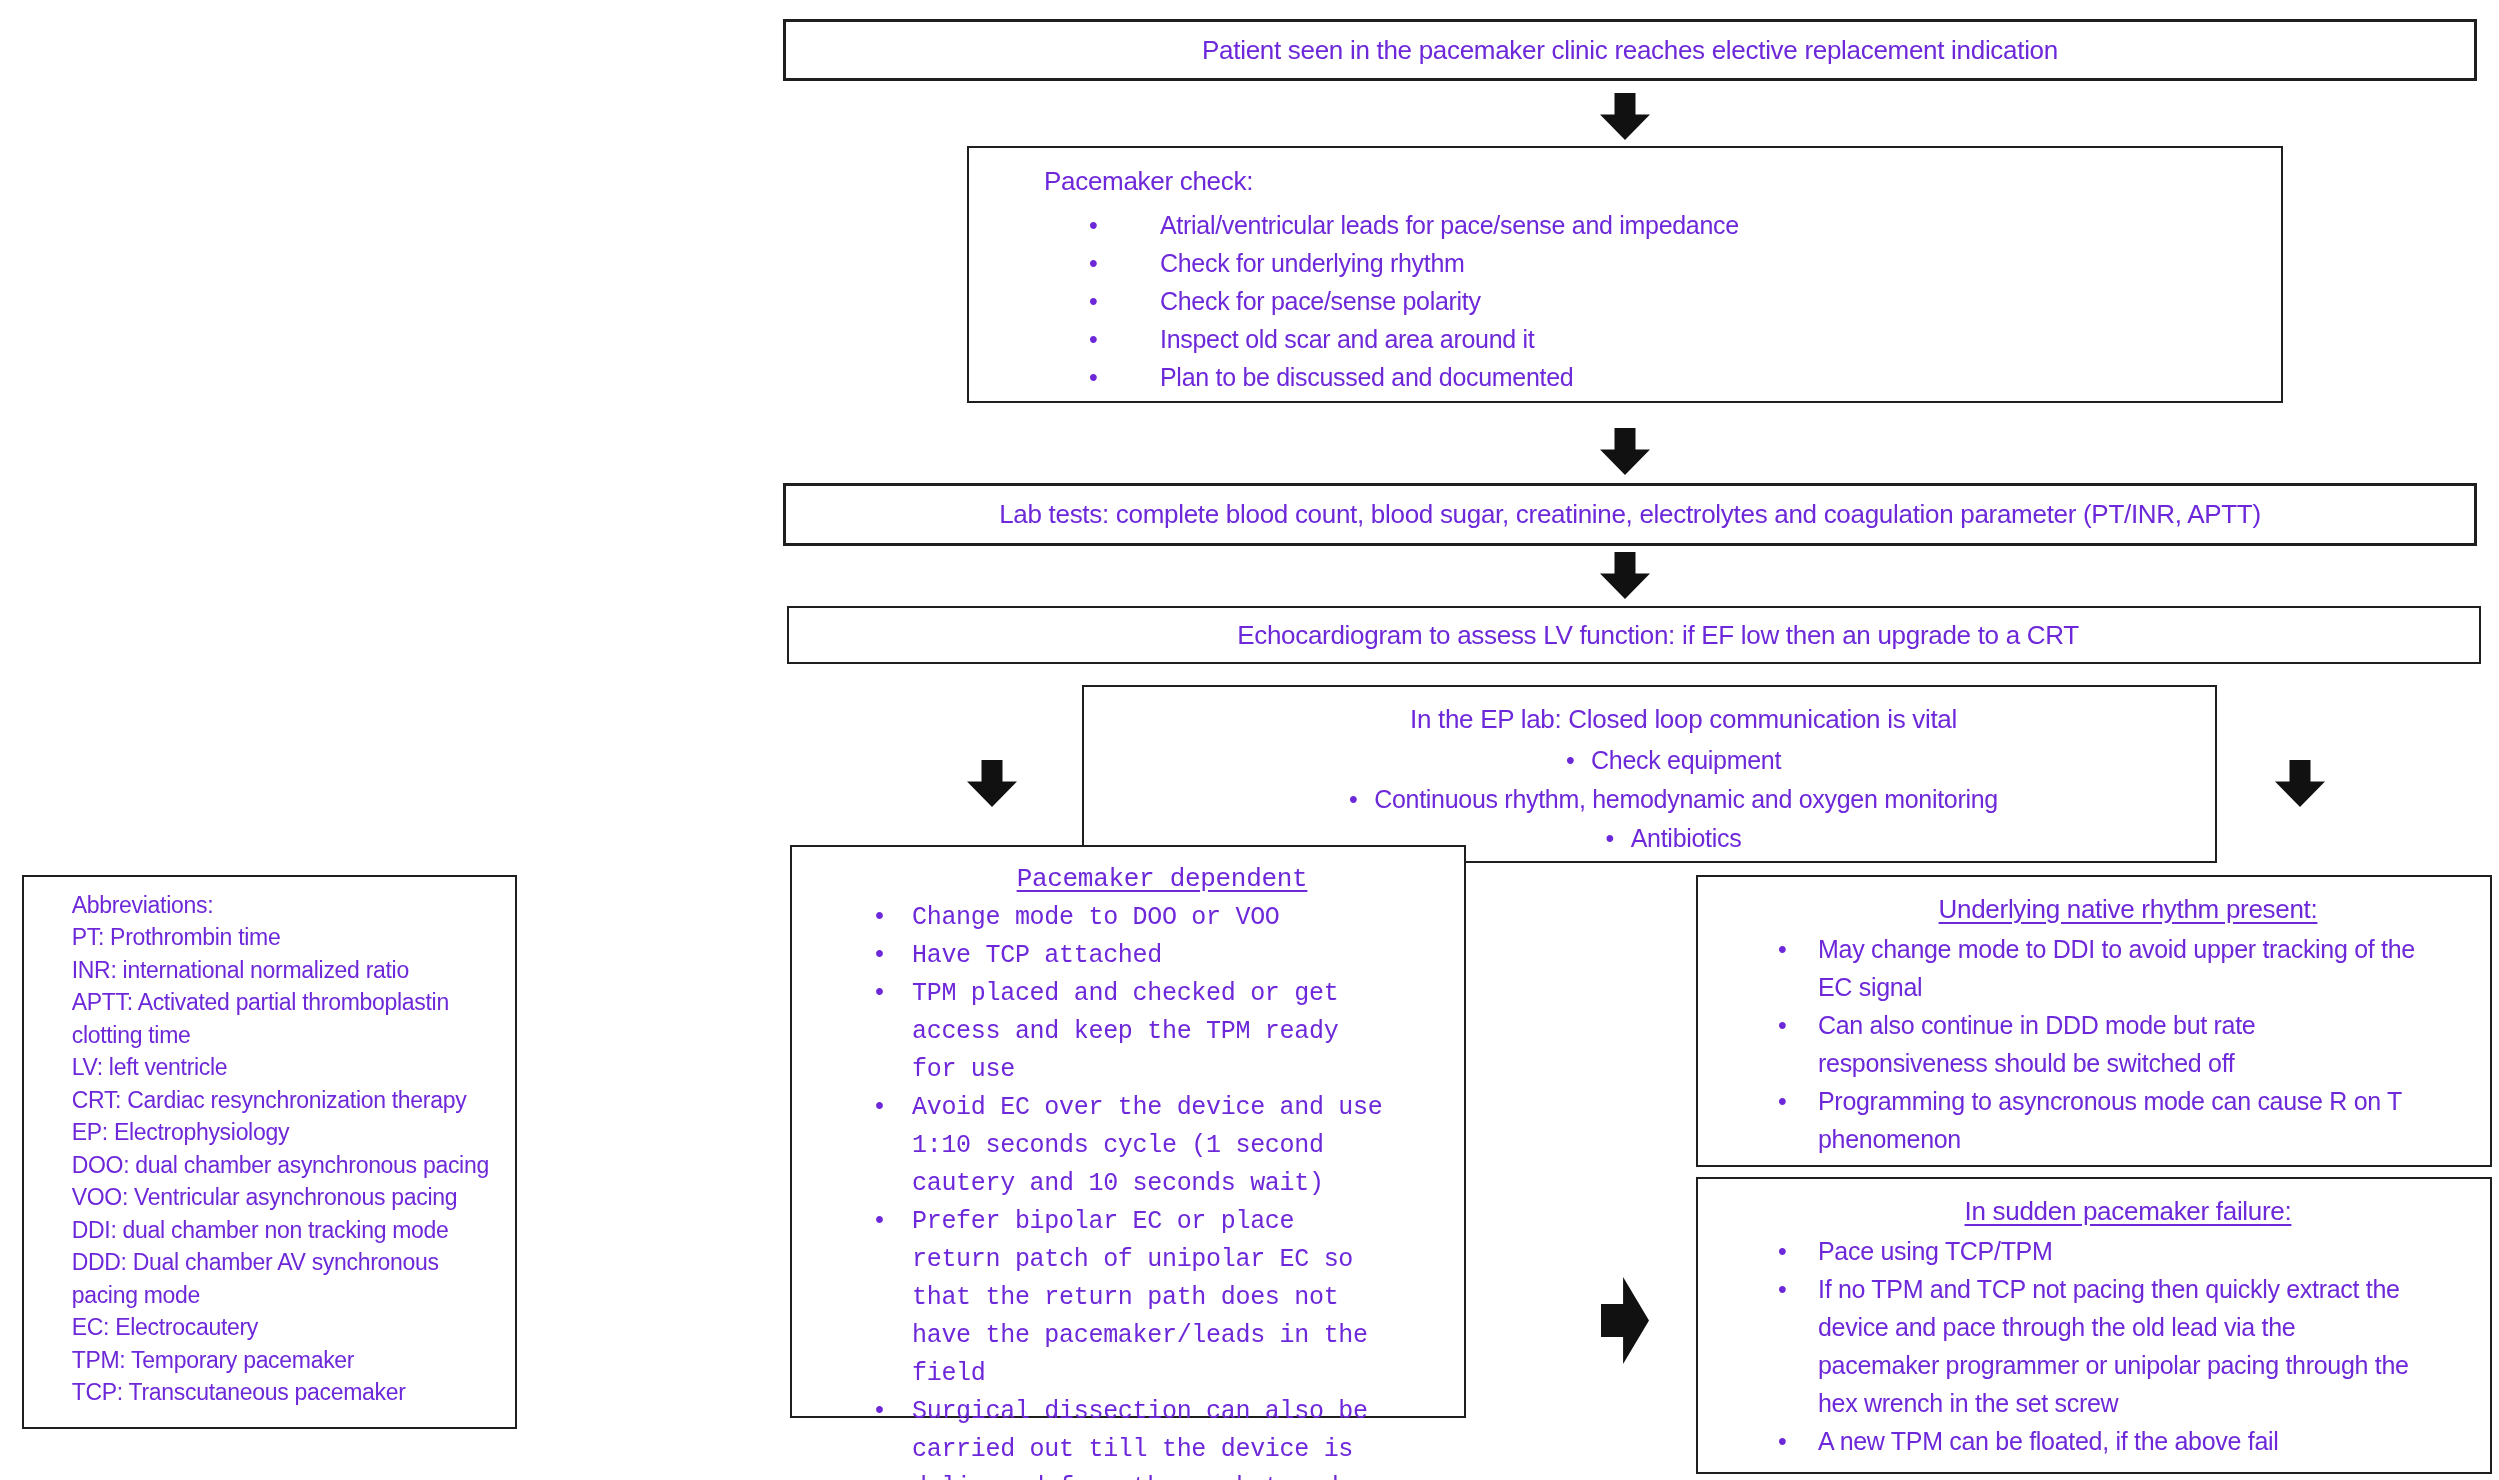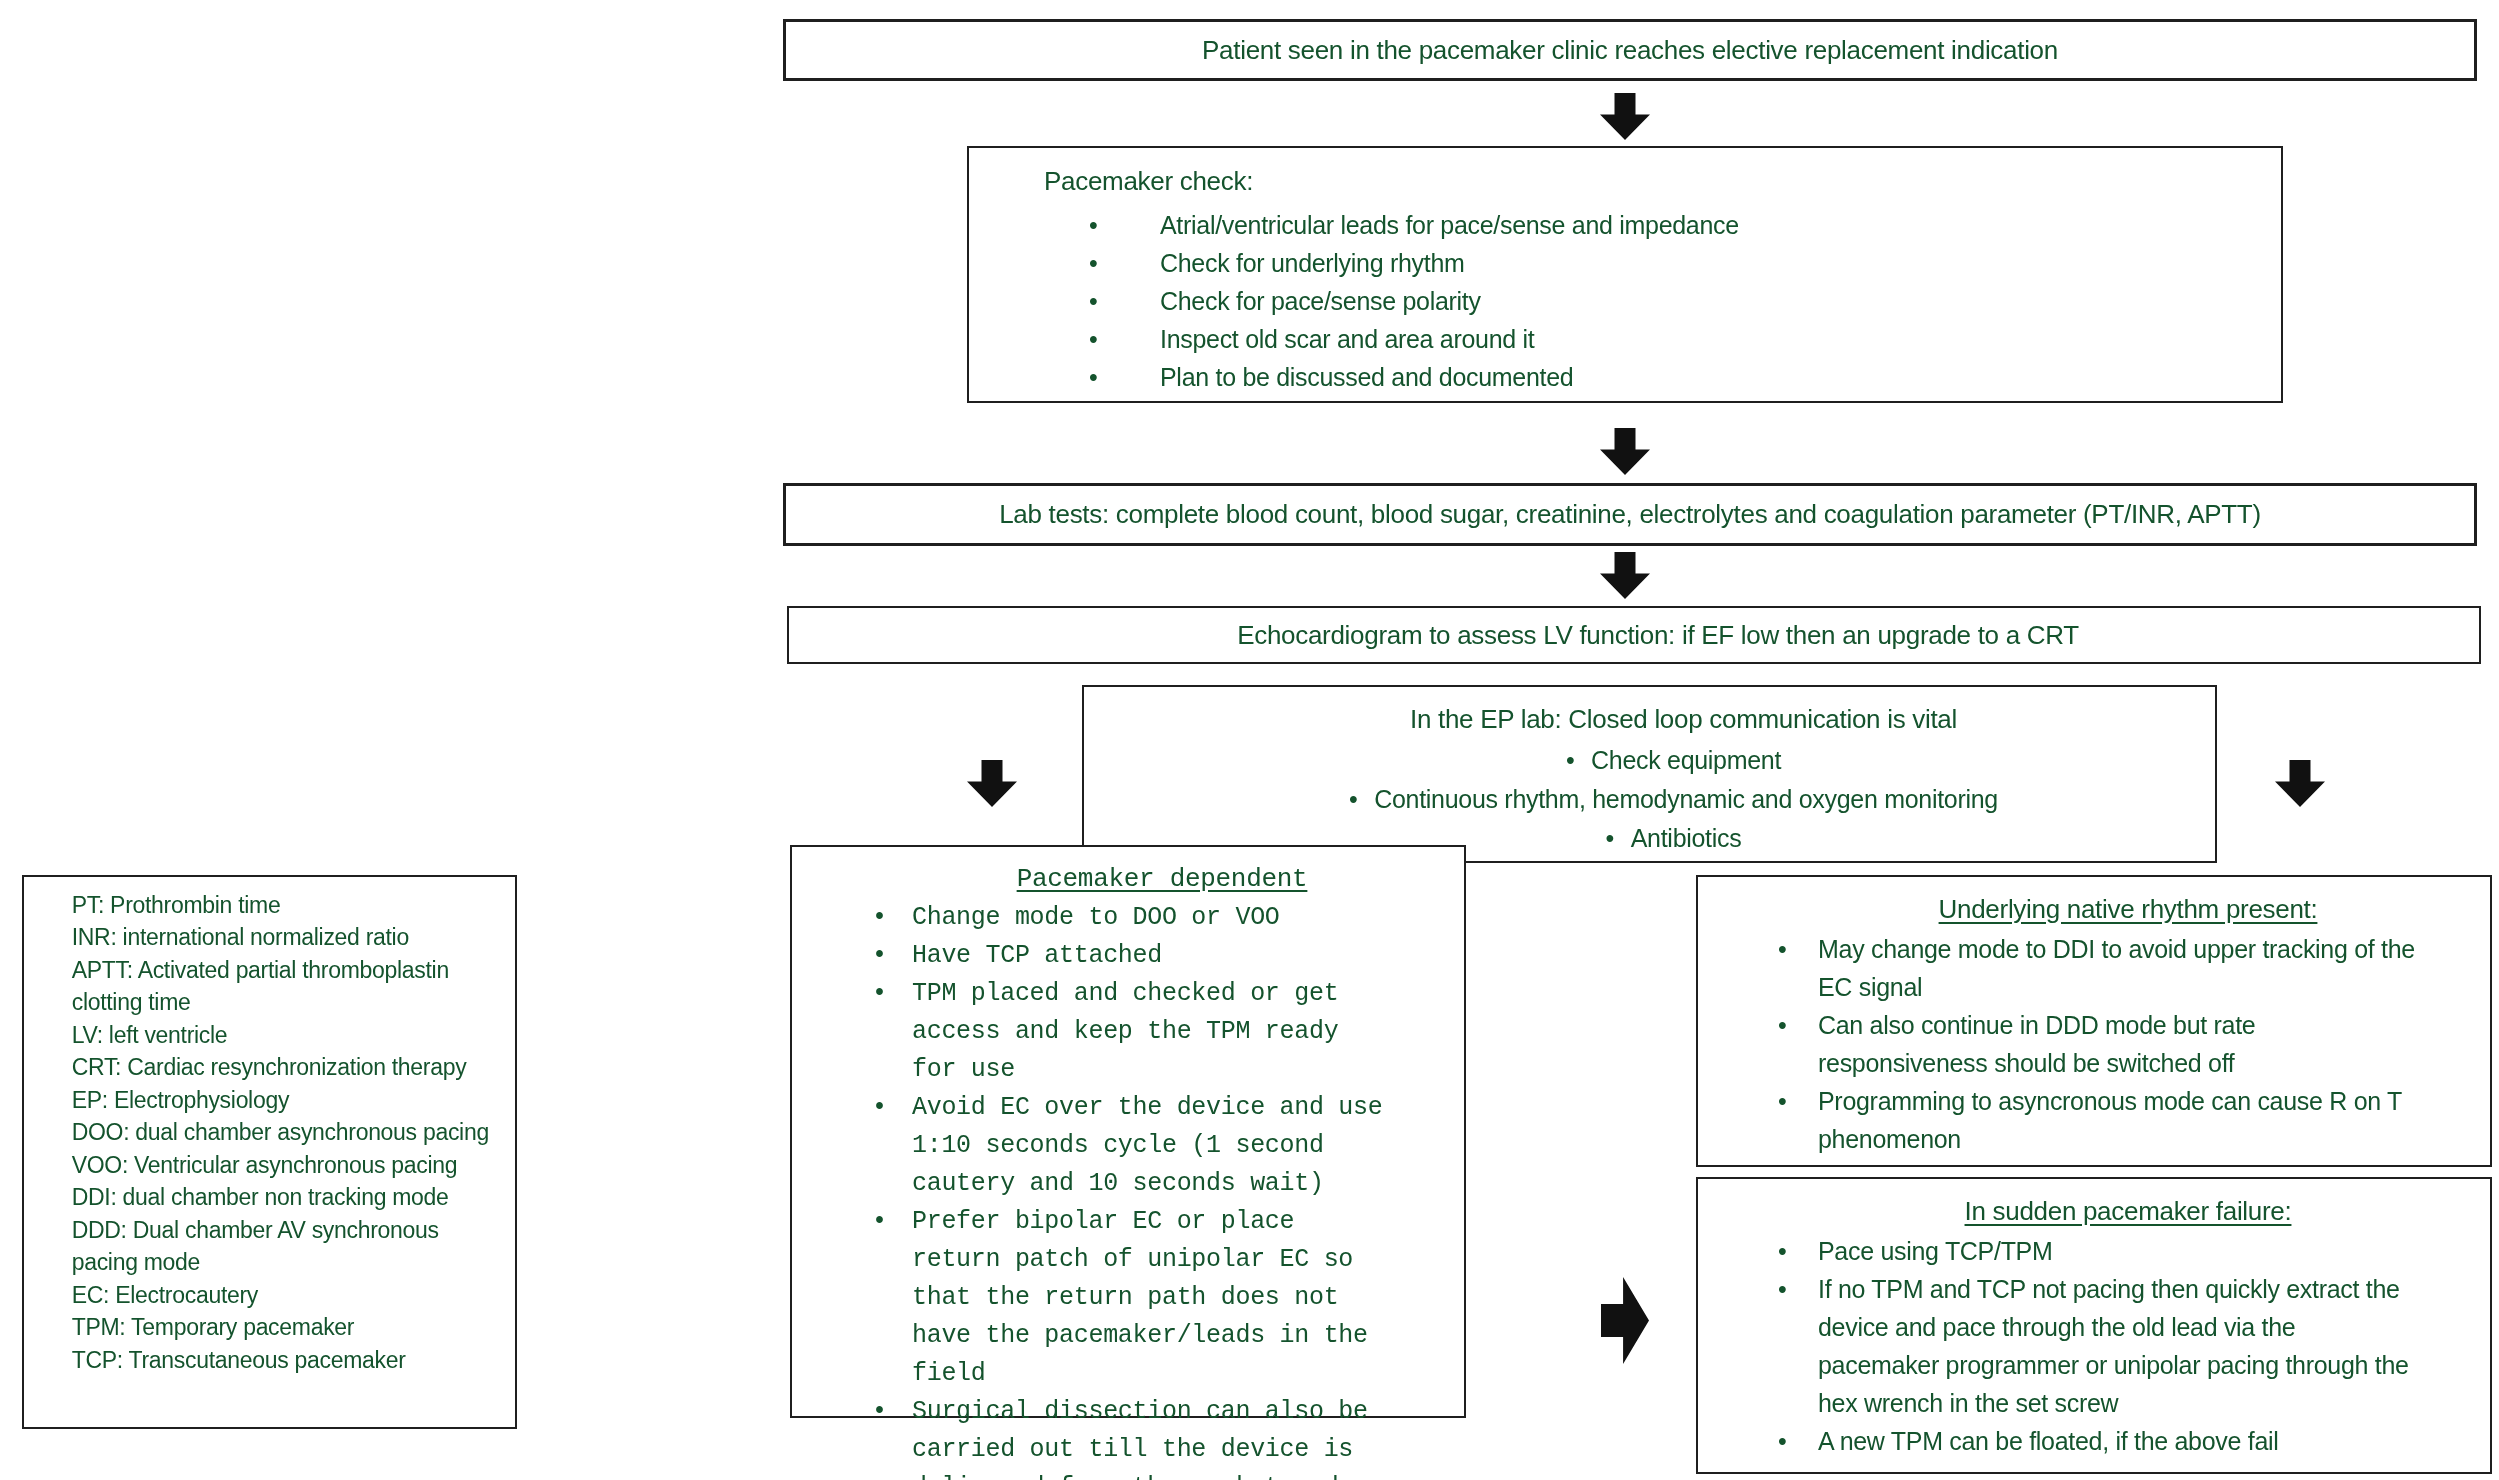--- a/index.html
+++ b/index.html
@@ -2,21 +2,21 @@
 <html style="font-size:13.3px"><head>
 <meta charset="utf-8">
 <style>
   html,body{margin:0;padding:0;background:#ffffff;}
   .canvas{
     position:relative;
     width:2500px;
     height:1481px;
     background:#ffffff;
     font-family:"Liberation Sans","DejaVu Sans",sans-serif;
-    color:#14532d;
+    color:#6d28d9;
     letter-spacing:-0.3px;
   }
   .box{
     position:absolute;
     background:#ffffff;
     border:3.3px solid #1f1f1f;
     box-sizing:border-box;
   }
   .box.thin{border-width:2.5px;padding-left:48px;}
   .center-text{
@@ -130,20 +130,21 @@
       <li>Check equipment</li>
       <li>Continuous rhythm, hemodynamic and oxygen monitoring</li>
       <li>Antibiotics</li>
     </ul>
   </div>
 
   <div class="arrow down" style="left:967px;top:760px;"></div>
   <div class="arrow down" style="left:2275px;top:760px;"></div>
 
   <div class="box thin abbrev" style="left:21.7px;top:875px;width:495px;height:554px;">
+    <div>Abbreviations:</div>
     <div>PT: Prothrombin time</div>
     <div>INR: international normalized ratio</div>
     <div>APTT: Activated partial thromboplastin clotting time</div>
     <div>LV: left ventricle</div>
     <div>CRT: Cardiac resynchronization therapy</div>
     <div>EP: Electrophysiology</div>
     <div>DOO: dual chamber asynchronous pacing</div>
     <div>VOO: Ventricular asynchronous pacing</div>
     <div>DDI: dual chamber non tracking mode</div>
     <div>DDD: Dual chamber AV synchronous pacing mode</div>

